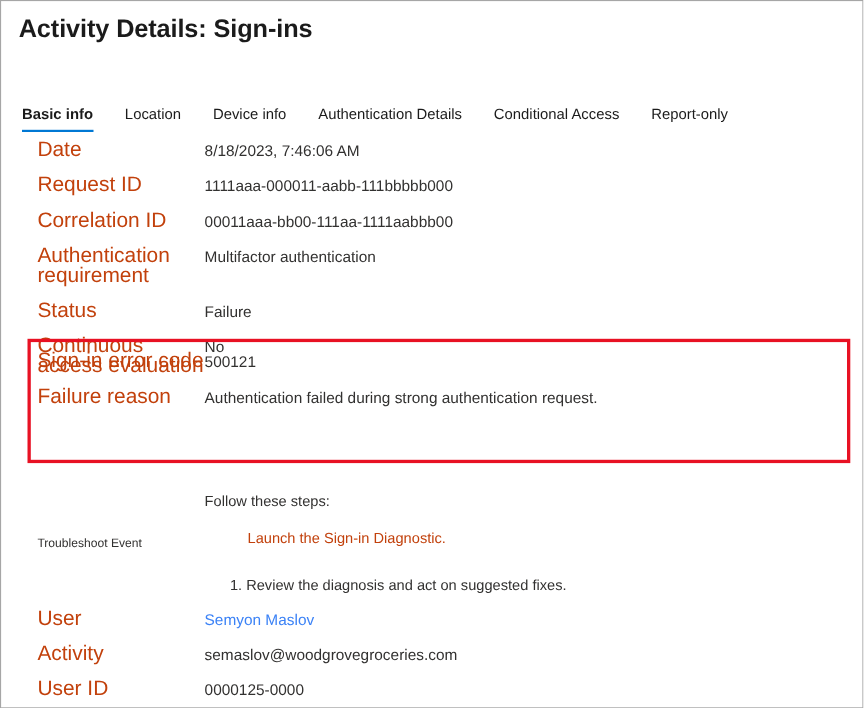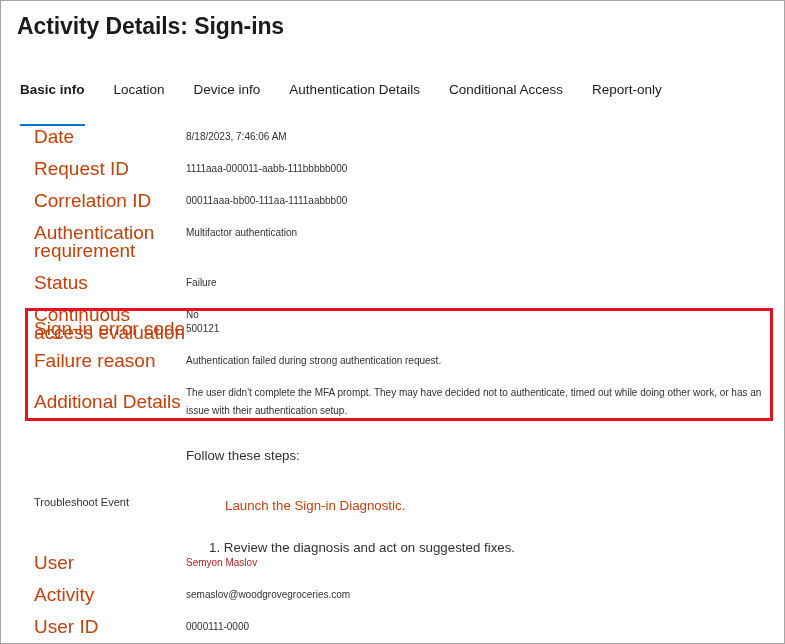--- a/index.html
+++ b/index.html
@@ -39,25 +39,26 @@
     position: absolute;
     left: 19px;
     top: 80px;
     display: flex;
     align-items: flex-start;
   }
   .tab {
     position: relative;
     font-size: 13.5px;
     color: #1b1b1b;
-    padding: 0 0 27px 0;
+    padding: 0 0 7px 0;
     margin-right: 29px;
     white-space: nowrap;
     cursor: pointer;
     line-height: 18px;
+    margin-top: 14px;
   }
   .tab:last-child { margin-right: 0; }
   .tab.active {
     font-weight: 700;
   }
   .tab.active::after {
     content: "";
     position: absolute;
     left: 0;
     right: 0;
@@ -86,29 +87,29 @@
     padding-left: 33px;
     box-sizing: border-box;
     font-size: 19px;
     color: #c2410c;
     line-height: 18px;
     padding-top: 7px;
     padding-bottom: 7px;
   }
   .row .value {
     flex: 1 1 auto;
-    font-size: 10px;
+    font-size: 14px;
     color: #323130;
     line-height: 18px;
     padding-top: 7px;
     padding-bottom: 7px;
     padding-right: 12px;
   }
   .row .value.link {
-    color: #b91c1c;
+    color: #3b82f6;
     cursor: pointer;
   }
   .row.center { align-items: center; }
 
   
   .highlight-box {
     position: absolute;
     left: 24px;
     top: 307px;
     width: 748px;
@@ -147,21 +148,21 @@
   }
   .troubleshoot .content {
     flex: 1 1 auto;
     font-size: 13.3px;
     color: #323130;
     line-height: 18px;
   }
   .ts-line {
     padding: 2px 0;
   }
-  .ts-intro { margin-bottom: 28px; }
+  .ts-intro { margin-bottom: 12px; }
   .ts-link {
     color: #c2410c;
     cursor: pointer;
     margin-left: 39px;
     display: inline-block;
     margin-bottom: 20px;
   }
   .ts-step {
     margin-left: 23px;
     display: block;
@@ -219,24 +220,20 @@
   </div>
 
   <div class="hl-rows">
     <div class="row">
       <div class="label">Sign-in error code</div>
       <div class="value">500121</div>
     </div>
     <div class="row">
       <div class="label">Failure reason</div>
       <div class="value">Authentication failed during strong authentication request.</div>
-    </div>
-    <div class="row center">
-      <div class="label">Additional Details</div>
-      <div class="value">The user didn't complete the MFA prompt. They may have decided not to authenticate, timed out while doing other work, or has an issue with their authentication setup.</div>
     </div>
   </div>
 
   <div class="highlight-box"></div>
 
   <div class="troubleshoot">
     <div class="label">Troubleshoot Event</div>
     <div class="content">
       <div class="ts-line ts-intro">Follow these steps:</div>
       <div class="ts-line"><span class="ts-link">Launch the Sign-in Diagnostic.</span></div>
@@ -250,17 +247,17 @@
     <div class="row">
       <div class="label">User</div>
       <div class="value link">Semyon Maslov</div>
     </div>
     <div class="row">
       <div class="label">Activity</div>
       <div class="value">semaslov@woodgrovegroceries.com</div>
     </div>
     <div class="row">
       <div class="label">User ID</div>
-      <div class="value">0000111-0000</div>
+      <div class="value">0000125-0000</div>
     </div>
   </div>
 
 </div>
 
 </body></html>

